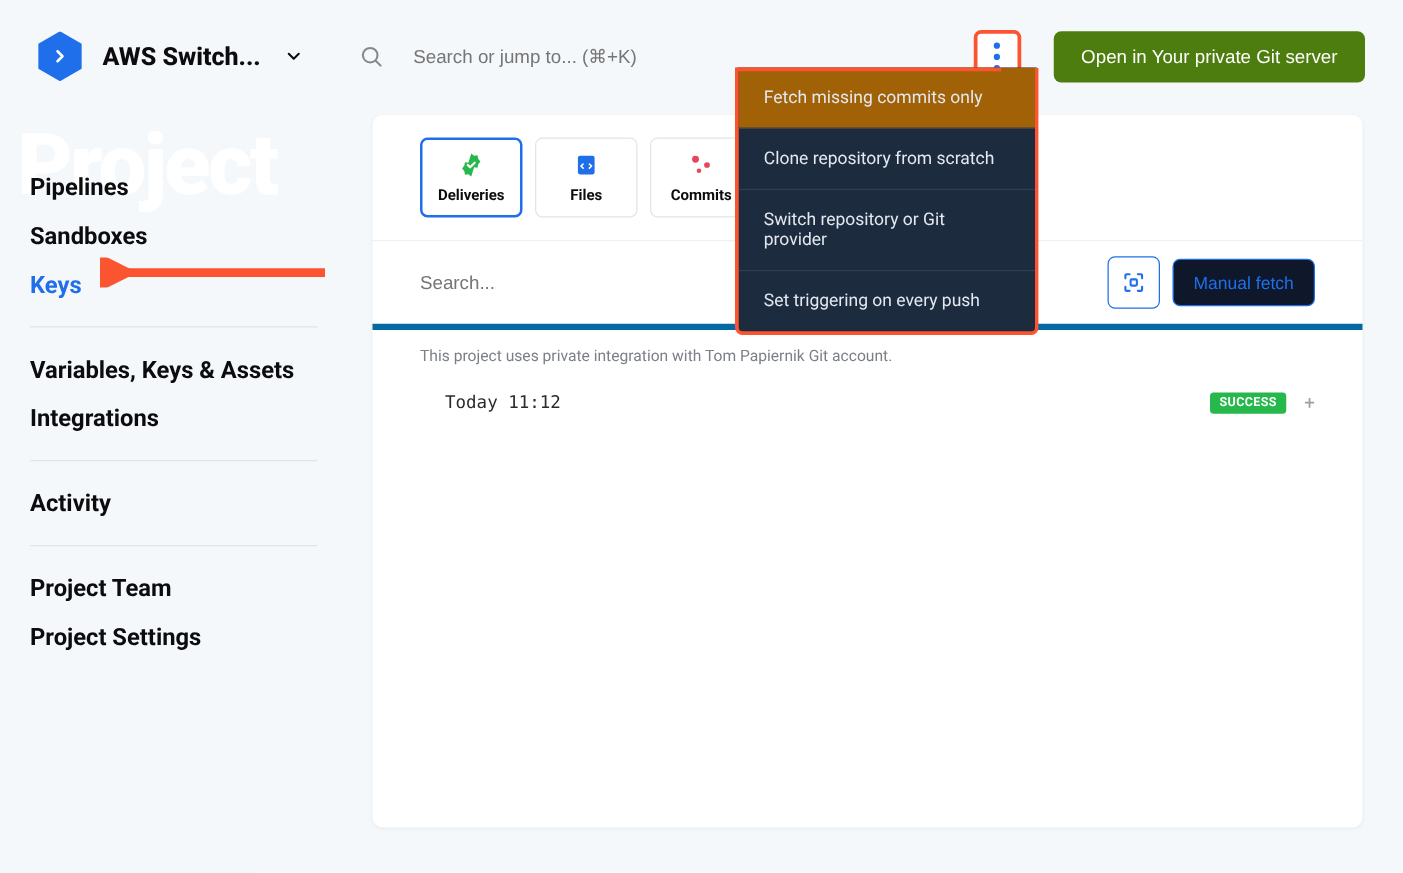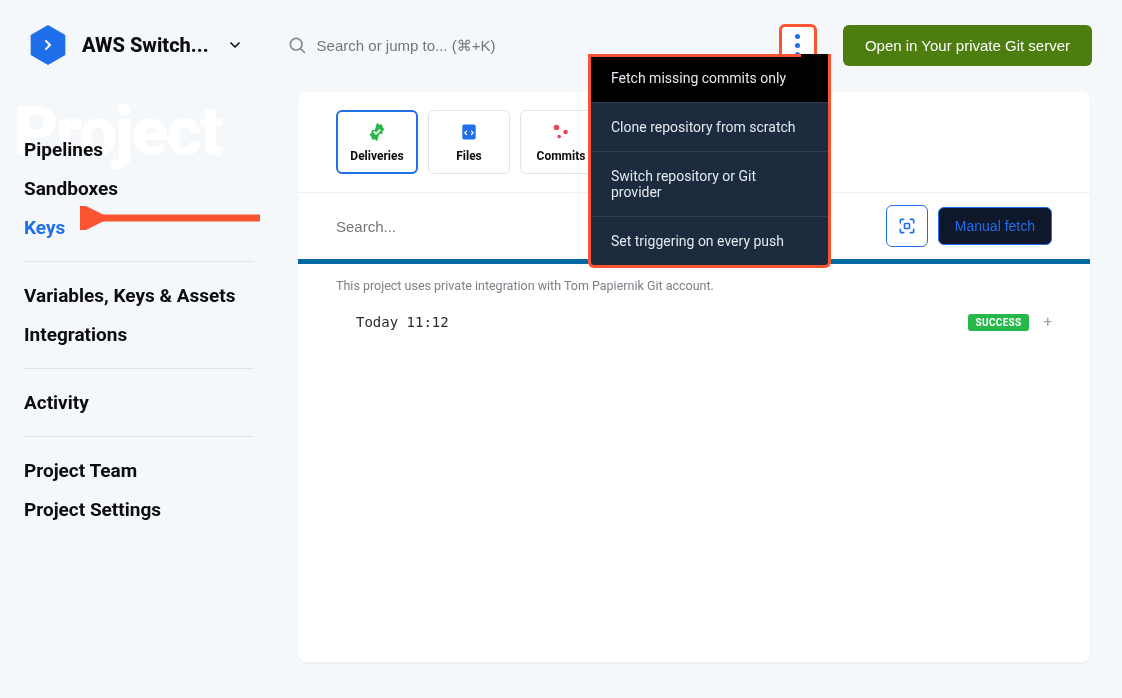--- a/index.html
+++ b/index.html
@@ -4,21 +4,21 @@
   <style>
     * { margin: 0; padding: 0; box-sizing: border-box; }
     body { font-family: -apple-system, BlinkMacSystemFont, 'Segoe UI', Roboto, sans-serif; background: #f5f8fb; width: 1122px; height: 698px; overflow: hidden; position: relative; }
     
     .header { display: flex; align-items: center; padding: 24px 30px 24px 28px; gap: 14px; }
     .logo { width: 40px; height: 40px; background: #1f6feb; clip-path: polygon(50% 0%, 93.3% 25%, 93.3% 75%, 50% 100%, 6.7% 75%, 6.7% 25%); display: flex; align-items: center; justify-content: center; flex-shrink: 0; }
     .logo-inner { width: 16px; height: 16px; }
     .project-title { font-size: 20px; font-weight: 800; color: #0c0c0e; max-width: 165px; white-space: nowrap; overflow: hidden; text-overflow: ellipsis; }
     .chevron { display: flex; align-items: center; justify-content: center; cursor: pointer; margin-left: 4px; }
     
-    .search-wrap { display: flex; align-items: center; gap: 10px; margin-left: 30px; flex: 1; }
+    .search-wrap { display: flex; align-items: center; gap: 24px; margin-left: 30px; flex: 1; }
     .search-icon { width: 20px; height: 20px; }
     .search-input { border: none; background: transparent; font-size: 15px; color: #86888c; outline: none; width: 320px; }
     
     .kebab-wrap { position: relative; }
     .kebab-btn { width: 38px; height: 42px; border-radius: 6px; background: #fff; display: flex; align-items: center; justify-content: center; cursor: pointer; border: 3px solid #fb5430; }
     .kebab-dots { display: flex; flex-direction: column; gap: 4px; }
     .kebab-dots span { width: 5px; height: 5px; border-radius: 50%; background: #1f6feb; }
     
     .open-git-btn { background: #4d7c0f; color: #fff; border: none; border-radius: 6px; padding: 12px 22px; font-size: 15px; font-weight: 500; cursor: pointer; margin-left: 12px; }
     
@@ -46,21 +46,21 @@
     
     .list-row { display: flex; align-items: center; padding: 10px 38px; }
     .row-time { font-family: ui-monospace, Menlo, Monaco, monospace; font-size: 14px; color: #2a2b2e; margin-left: 20px; flex: 1; }
     .badge { background: #26b84a; color: #fff; font-size: 10px; font-weight: 700; padding: 3px 8px; border-radius: 3px; letter-spacing: 0.3px; }
     .plus { color: #9aa0a6; font-size: 15px; margin-left: 14px; cursor: pointer; }
     
     .dropdown { position: absolute; left: 588px; top: 54px; width: 243px; background: #1d2b3f; border-radius: 0 0 6px 6px; border: 3px solid #fb5430; border-top:none; overflow: hidden; z-index: 10; }
     .dropdown-border-top { position: absolute; top: 54px; left: 588px; width: 213px; height: 3px; background: #fb5430; z-index: 12; }
     .dropdown-item { padding: 16px 20px; color: #e4e8ef; font-size: 14px; cursor: pointer; border-bottom: 1px solid #2f3d52; }
     .dropdown-item:last-child { border-bottom: none; }
-    .dropdown-item.highlighted { background: #000000; }
+    .dropdown-item.highlighted { background: #a16207; }
     
     .bg-watermark { position: absolute; left: 14px; top: 92px; font-size: 68px; font-weight: 900; color: rgba(255,255,255,0.95); letter-spacing: -2px; z-index: -1; }
   </style>
 </head>
 <body>
 
 <div class="bg-watermark">Project</div>
 
 <div class="header">
   <div class="logo">

